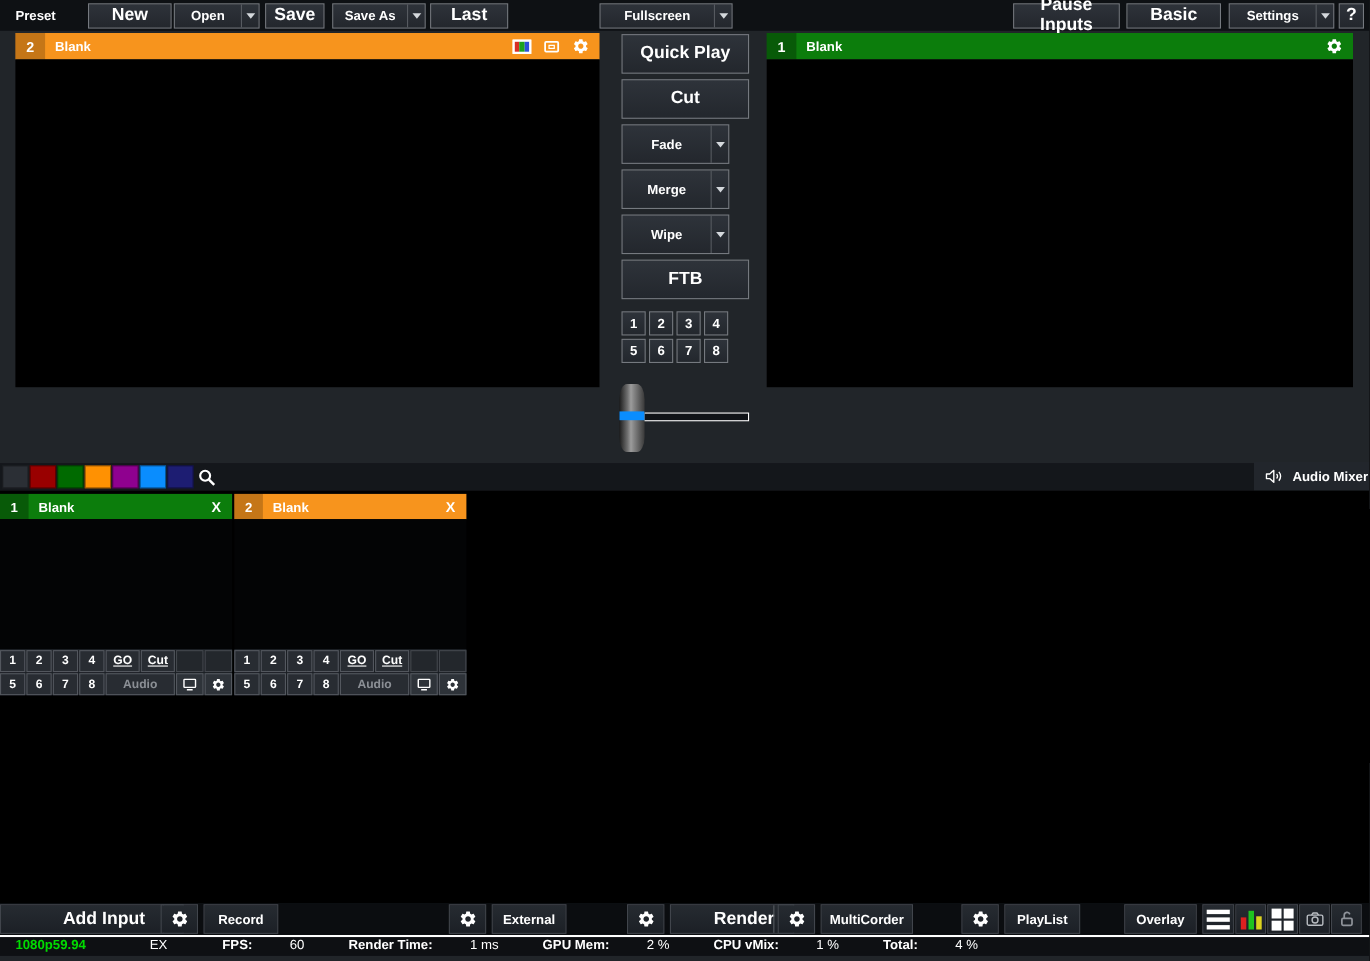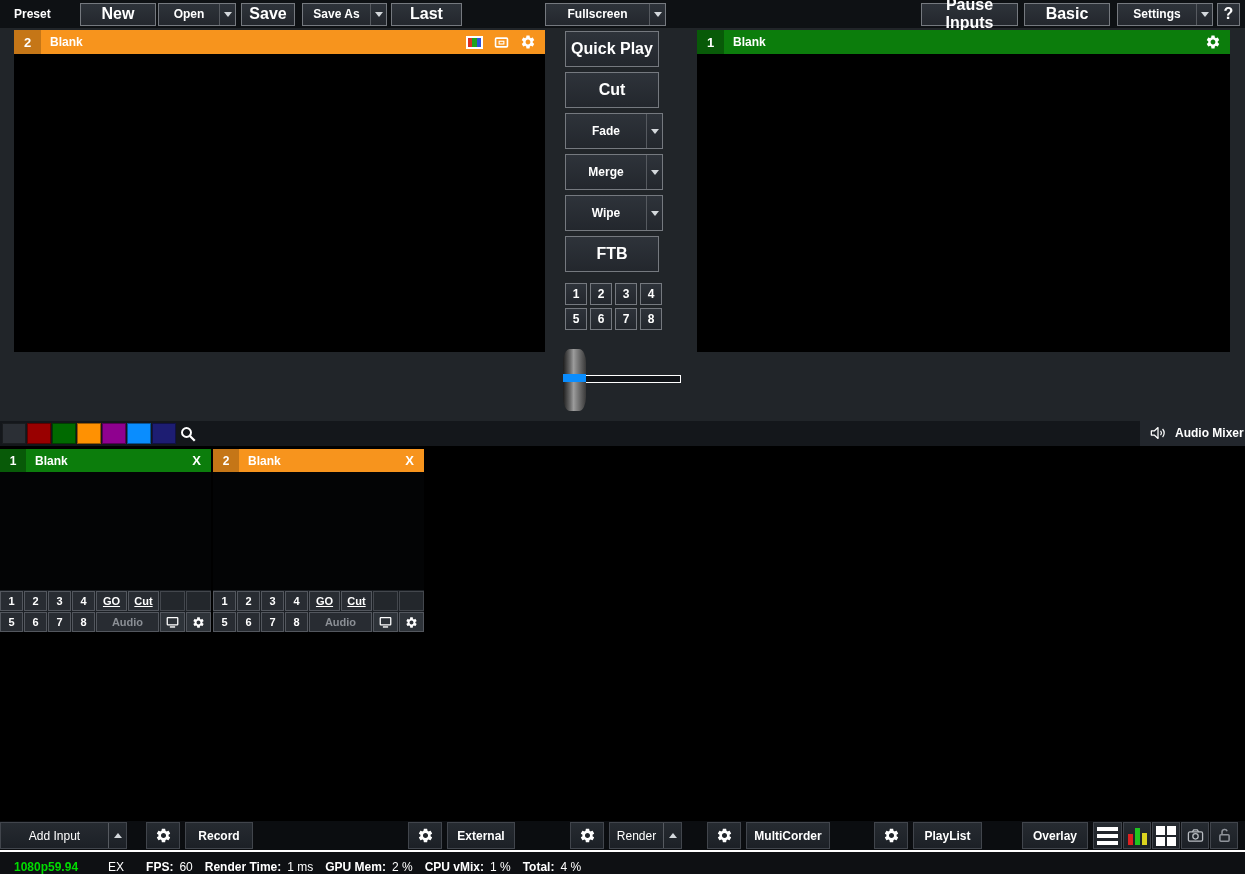--- a/index.html
+++ b/index.html
@@ -30,21 +30,21 @@
   .title-icons { display:flex; align-items:center; gap:9px; margin-right:9px; }
   .video { background:#000; width:100%; }
   .cb-icon { width:17px; height:13px; border:2px solid #fff; display:flex; background:#fff; }
   .cb-icon i { flex:1; }
   .cb-r { background:#d93025; } .cb-g { background:#1ea31e; } .cb-b { background:#2b50d9; }
   .icon-svg { display:block; }
   .x-btn { font-weight:bold; font-size:13px; margin-right:10px; }
 
   
   .trans-col { position:absolute; left:565px; top:31px; width:98px; }
-  .tbtn { width:94px; height:36px; margin-bottom:5px; }
+  .tbtn { width:116px; height:36px; margin-bottom:5px; }
   .tsplit { width:98px; height:36px; margin-bottom:5px; }
   .tsplit .main { flex:1; }
   .numgrid { position:absolute; left:565px; top:283px; width:98px; }
   .numrow { display:flex; gap:3px; margin-bottom:3px; }
   .ncell { width:22px; height:22px; font-size:12px; }
 
   
   .tbar-track { position:absolute; left:585px; top:375px; width:96px; height:8px;
                 border:1px solid #fff; background:#101317; }
   .tbar-handle { position:absolute; left:563px; top:349px; width:23px; height:62px;
@@ -80,33 +80,33 @@
   .fc-btn { width:25px; background:#2e3339; }
   .fc-last { flex:1; margin-right:0; background:#2e3339; }
 
   
   .toolbar { position:absolute; left:0; top:821px; width:100%; height:29px; background:#0b0d10; }
   .tb { position:absolute; top:1px; height:27px; background:linear-gradient(#262b31,#1c2026);
         border:1px solid #41454c; color:#fff; font-weight:bold; font-size:12px;
         display:flex; align-items:center; justify-content:center; }
   .tb-split { position:absolute; top:1px; height:27px; border:1px solid #41454c;
               background:linear-gradient(#262b31,#1c2026); display:flex; align-items:stretch; }
-  .tb-split .main { display:flex; align-items:center; justify-content:center; font-weight:normal; font-size:12px; }
+  .tb-split .main { display:flex; align-items:center; justify-content:center; font-weight:bold; font-size:16px;margin-left:40px; }
   .tb-split .arr { width:18px; border-left:1px solid #565a60; display:flex; align-items:center; justify-content:center; }
   .hamburger { display:flex; flex-direction:column; gap:3px; }
   .hamburger i { display:block; width:21px; height:4px; background:#fff; }
   .meter-icon { display:flex; align-items:flex-end; gap:2px; height:18px; }
   .meter-icon i { display:block; width:5px; }
   .grid-icon { display:grid; grid-template-columns:9px 9px; grid-template-rows:9px 9px; gap:2px; }
   .grid-icon i { background:#fff; }
   .white-line { position:absolute; left:0; top:850px; width:100%; height:2px; background:#fff; }
 
   
-  .statusbar { position:absolute; left:0; top:852px; width:100%; height:22px; background:#0e1013;
-               display:flex; align-items:flex-end; font-size:12px; padding-left:14px; }
+  .statusbar { position:absolute; left:0; top:852px; width:100%; height:17px; background:#0e1013;
+               display:flex; align-items:flex-start; font-size:12px; padding-left:14px;gap:28px; }
   .st-res { font-weight:bold; }
   .st-lbl { font-weight:bold; margin-left:12px; }
   .st-val { margin-left:6px; }
 </style>
 </head>
 <body>
 
 <div class="app">
 
   <svg width="0" height="0" style="position:absolute" aria-hidden="true">

